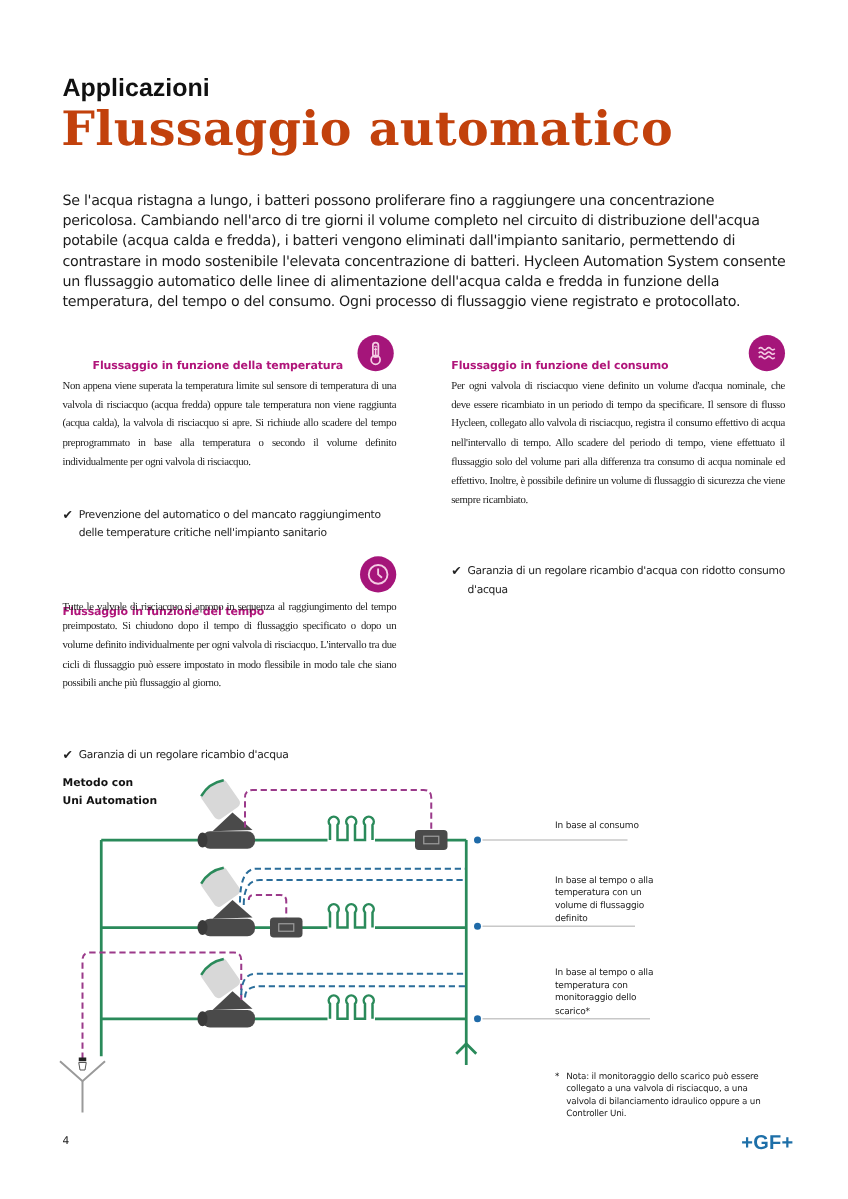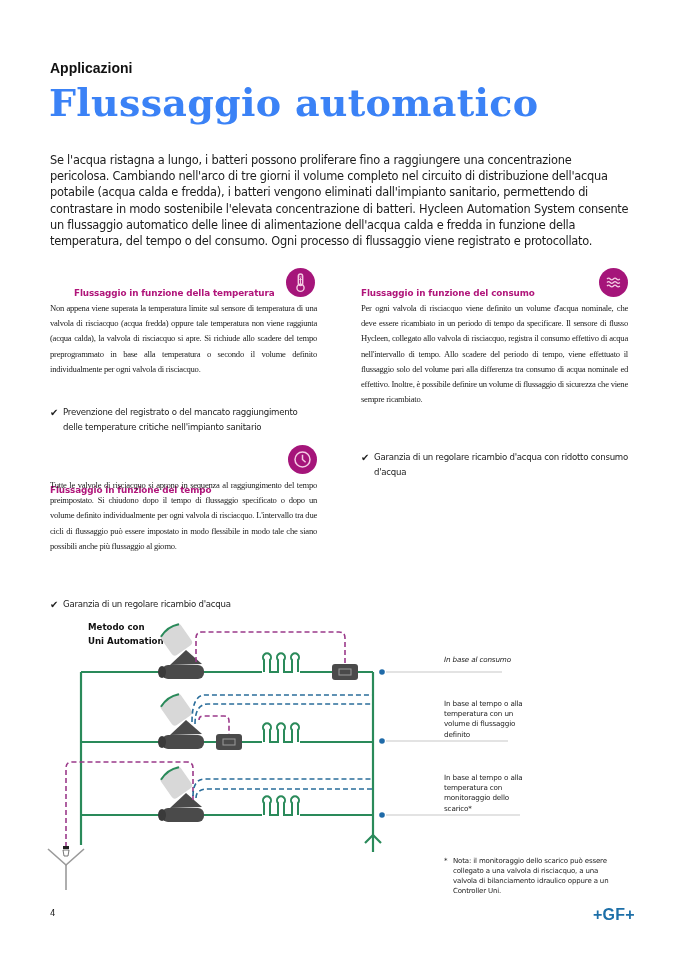--- a/index.html
+++ b/index.html
@@ -1,28 +1,28 @@
 <!DOCTYPE html>
 <html><head>
 <meta charset="utf-8">
 <style>
   html, body { margin: 0; padding: 0; background: #ffffff; }
   body { width: 678px; height: 959px; position: relative; overflow: hidden; font-family: "DejaVu Sans", sans-serif; color: #1a1a1a; }
   .abs { position: absolute; }
-  .kicker { left: 50px; top: 60px; font-size: 14px; font-weight: bold; letter-spacing: 0; color: #111; font-family: "Liberation Sans", sans-serif; }
-  .title { left: 49px; top: 80px; font-size: 38px; font-weight: bold; font-family: "DejaVu Serif", serif; color: #3b82f6; letter-spacing: 0.3px; }
+  .kicker { left: 50px; top: 60px; font-size: 20px; font-weight: bold; letter-spacing: 0; color: #111; font-family: "Liberation Sans", sans-serif; }
+  .title { left: 49px; top: 80px; font-size: 38px; font-weight: bold; font-family: "DejaVu Serif", serif; color: #c2410c; letter-spacing: 0.3px; }
   .intro { left: 50px; top: 152px; width: 580px; font-size: 11.4px; line-height: 16.2px; color: #1c1c1c; font-family: "DejaVu Sans", sans-serif; letter-spacing: -0.25px; }
   .sec-title { font-size: 8.8px; font-weight: bold; color: #b0157a; font-family: "DejaVu Sans", sans-serif; letter-spacing: -0.1px; }
   .sec-body { font-size: 8.6px; line-height: 15.2px; color: #222; text-align: justify; font-family: Liberation Serif, serif; letter-spacing: -0.25px; }
   .check { font-size: 8.6px; line-height: 15.2px; color: #222; font-family: "DejaVu Sans", sans-serif; letter-spacing: -0.25px; padding-left: 13px; position: absolute; }
   .check .mark { position: absolute; left: 0; top: 0; font-size: 10px; color: #222; }
   .icon-circle { width: 29px; height: 29px; border-radius: 50%; background: #a5157a; position: absolute; }
   .icon-circle svg { position: absolute; left: 0; top: 0; }
   .diag-label { font-size: 7.2px; line-height: 10.2px; color: #222; font-family: "DejaVu Sans", sans-serif; letter-spacing: -0.15px; }
-  .method { font-size: 8.6px; line-height: 13.5px; font-weight: bold; color: #111; font-family: "DejaVu Sans", sans-serif; margin-left: 38px; }
+  .method { font-size: 8.6px; line-height: 13.5px; font-weight: bold; color: #111; font-family: "DejaVu Sans", sans-serif; }
   .note { font-size: 7px; line-height: 10px; color: #222; font-family: "DejaVu Sans", sans-serif; letter-spacing: -0.15px; }
   .pagenum { left: 50px; top: 908px; font-size: 8.5px; color: #222; }
   .logo { left: 593px; top: 906px; font-size: 16px; font-weight: bold; color: #1d6fa8; font-family: "Liberation Sans", sans-serif; letter-spacing: 0.2px; }
 </style>
 </head>
 <body>
 
 <div class="abs kicker">Applicazioni</div>
 <div class="abs title">Flussaggio automatico</div>
 <div class="abs intro">Se l'acqua ristagna a lungo, i batteri possono proliferare fino a raggiungere una concentrazione pericolosa. Cambiando nell'arco di tre giorni il volume completo nel circuito di distribuzione dell'acqua potabile (acqua calda e fredda), i batteri vengono eliminati dall'impianto sanitario, permettendo di contrastare in modo sostenibile l'elevata concentrazione di batteri. Hycleen Automation System consente un flussaggio automatico delle linee di alimentazione dell'acqua calda e fredda in funzione della temperatura, del tempo o del consumo. Ogni processo di flussaggio viene registrato e protocollato.</div>
@@ -33,21 +33,21 @@
     <circle cx="14.5" cy="19.8" r="3.6" fill="none" stroke="#f4cbe3" stroke-width="1.4"></circle>
     <line x1="14.5" y1="10" x2="14.5" y2="18" stroke="#f4cbe3" stroke-width="1.2"></line>
     <line x1="13.2" y1="9" x2="15.8" y2="9" stroke="#f4cbe3" stroke-width="0.8"></line>
     <line x1="13.2" y1="11.5" x2="15.8" y2="11.5" stroke="#f4cbe3" stroke-width="0.8"></line>
   </svg>
 </div>
 <div class="abs sec-title" style="left:50px; top:288px;padding-left:24px;">Flussaggio in funzione della temperatura</div>
 <div class="abs sec-body" style="left:50px; top:301px; width:267px;">Non appena viene superata la temperatura limite sul sensore di temperatura di una valvola di risciacquo (acqua fredda) oppure tale temperatura non viene raggiunta (acqua calda), la valvola di risciacquo si apre. Si richiude allo scadere del tempo preprogrammato in base alla temperatura o secondo il volume definito individualmente per ogni valvola di risciacquo.</div>
 <div class="check" style="left:50px; top:405px; width:255px;">
   <span class="mark">✔</span>
-  <span>Prevenzione del registrato o del mancato raggiungimento delle temperature critiche nell'impianto sanitario</span>
+  <span>Prevenzione del automatico o del mancato raggiungimento delle temperature critiche nell'impianto sanitario</span>
 </div>
 
 <div class="icon-circle" style="left:288px; top:445px;">
   <svg width="29" height="29" viewBox="0 0 29 29">
     <circle cx="14.5" cy="14.5" r="7.5" fill="none" stroke="#f4cbe3" stroke-width="1.5"></circle>
     <polyline points="14.5,9.8 14.5,14.5 17.6,17.2" fill="none" stroke="#f4cbe3" stroke-width="1.5"></polyline>
   </svg>
 </div>
 <div class="abs sec-title" style="left:50px; top:485px;">Flussaggio in funzione del tempo</div>
 <div class="abs sec-body" style="left:50px; top:478px; width:267px;">Tutte le valvole di risciacquo si aprono in sequenza al raggiungimento del tempo preimpostato. Si chiudono dopo il tempo di flussaggio specificato o dopo un volume definito individualmente per ogni valvola di risciacquo. L'intervallo tra due cicli di flussaggio può essere impostato in modo flessibile in modo tale che siano possibili anche più flussaggio al giorno.</div>
@@ -161,21 +161,21 @@
   <g>
     <circle cx="382" cy="741" r="2.8" fill="#1f6aa8"></circle>
     <line x1="386" y1="741" x2="508" y2="741" stroke="#c8c8c8" stroke-width="1.2"></line>
   </g>
   <g>
     <circle cx="382" cy="815" r="2.8" fill="#1f6aa8"></circle>
     <line x1="386" y1="815" x2="520" y2="815" stroke="#c8c8c8" stroke-width="1.2"></line>
   </g>
 </svg>
 
-<div class="abs diag-label" style="left:444px; top:655px; width:90px;font-style:italic;">In base al consumo</div>
+<div class="abs diag-label" style="left:444px; top:655px; width:90px;">In base al consumo</div>
 <div class="abs diag-label" style="left:444px; top:699px; width:80px;">In base al tempo o alla temperatura con un volume di flussaggio definito</div>
 <div class="abs diag-label" style="left:444px; top:773px; width:80px;">In base al tempo o alla temperatura con monitoraggio dello scarico*</div>
 
 <div class="abs note" style="left:444px; top:856px; font-size:7px;">*</div>
 <div class="abs note" style="left:453px; top:856px; width:168px;">Nota: il monitoraggio dello scarico può essere collegato a una valvola di risciacquo, a una valvola di bilanciamento idraulico oppure a un Controller Uni.</div>
 
 <div class="abs pagenum">4</div>
 <div class="abs logo">+GF+</div>
 
 </body></html>

